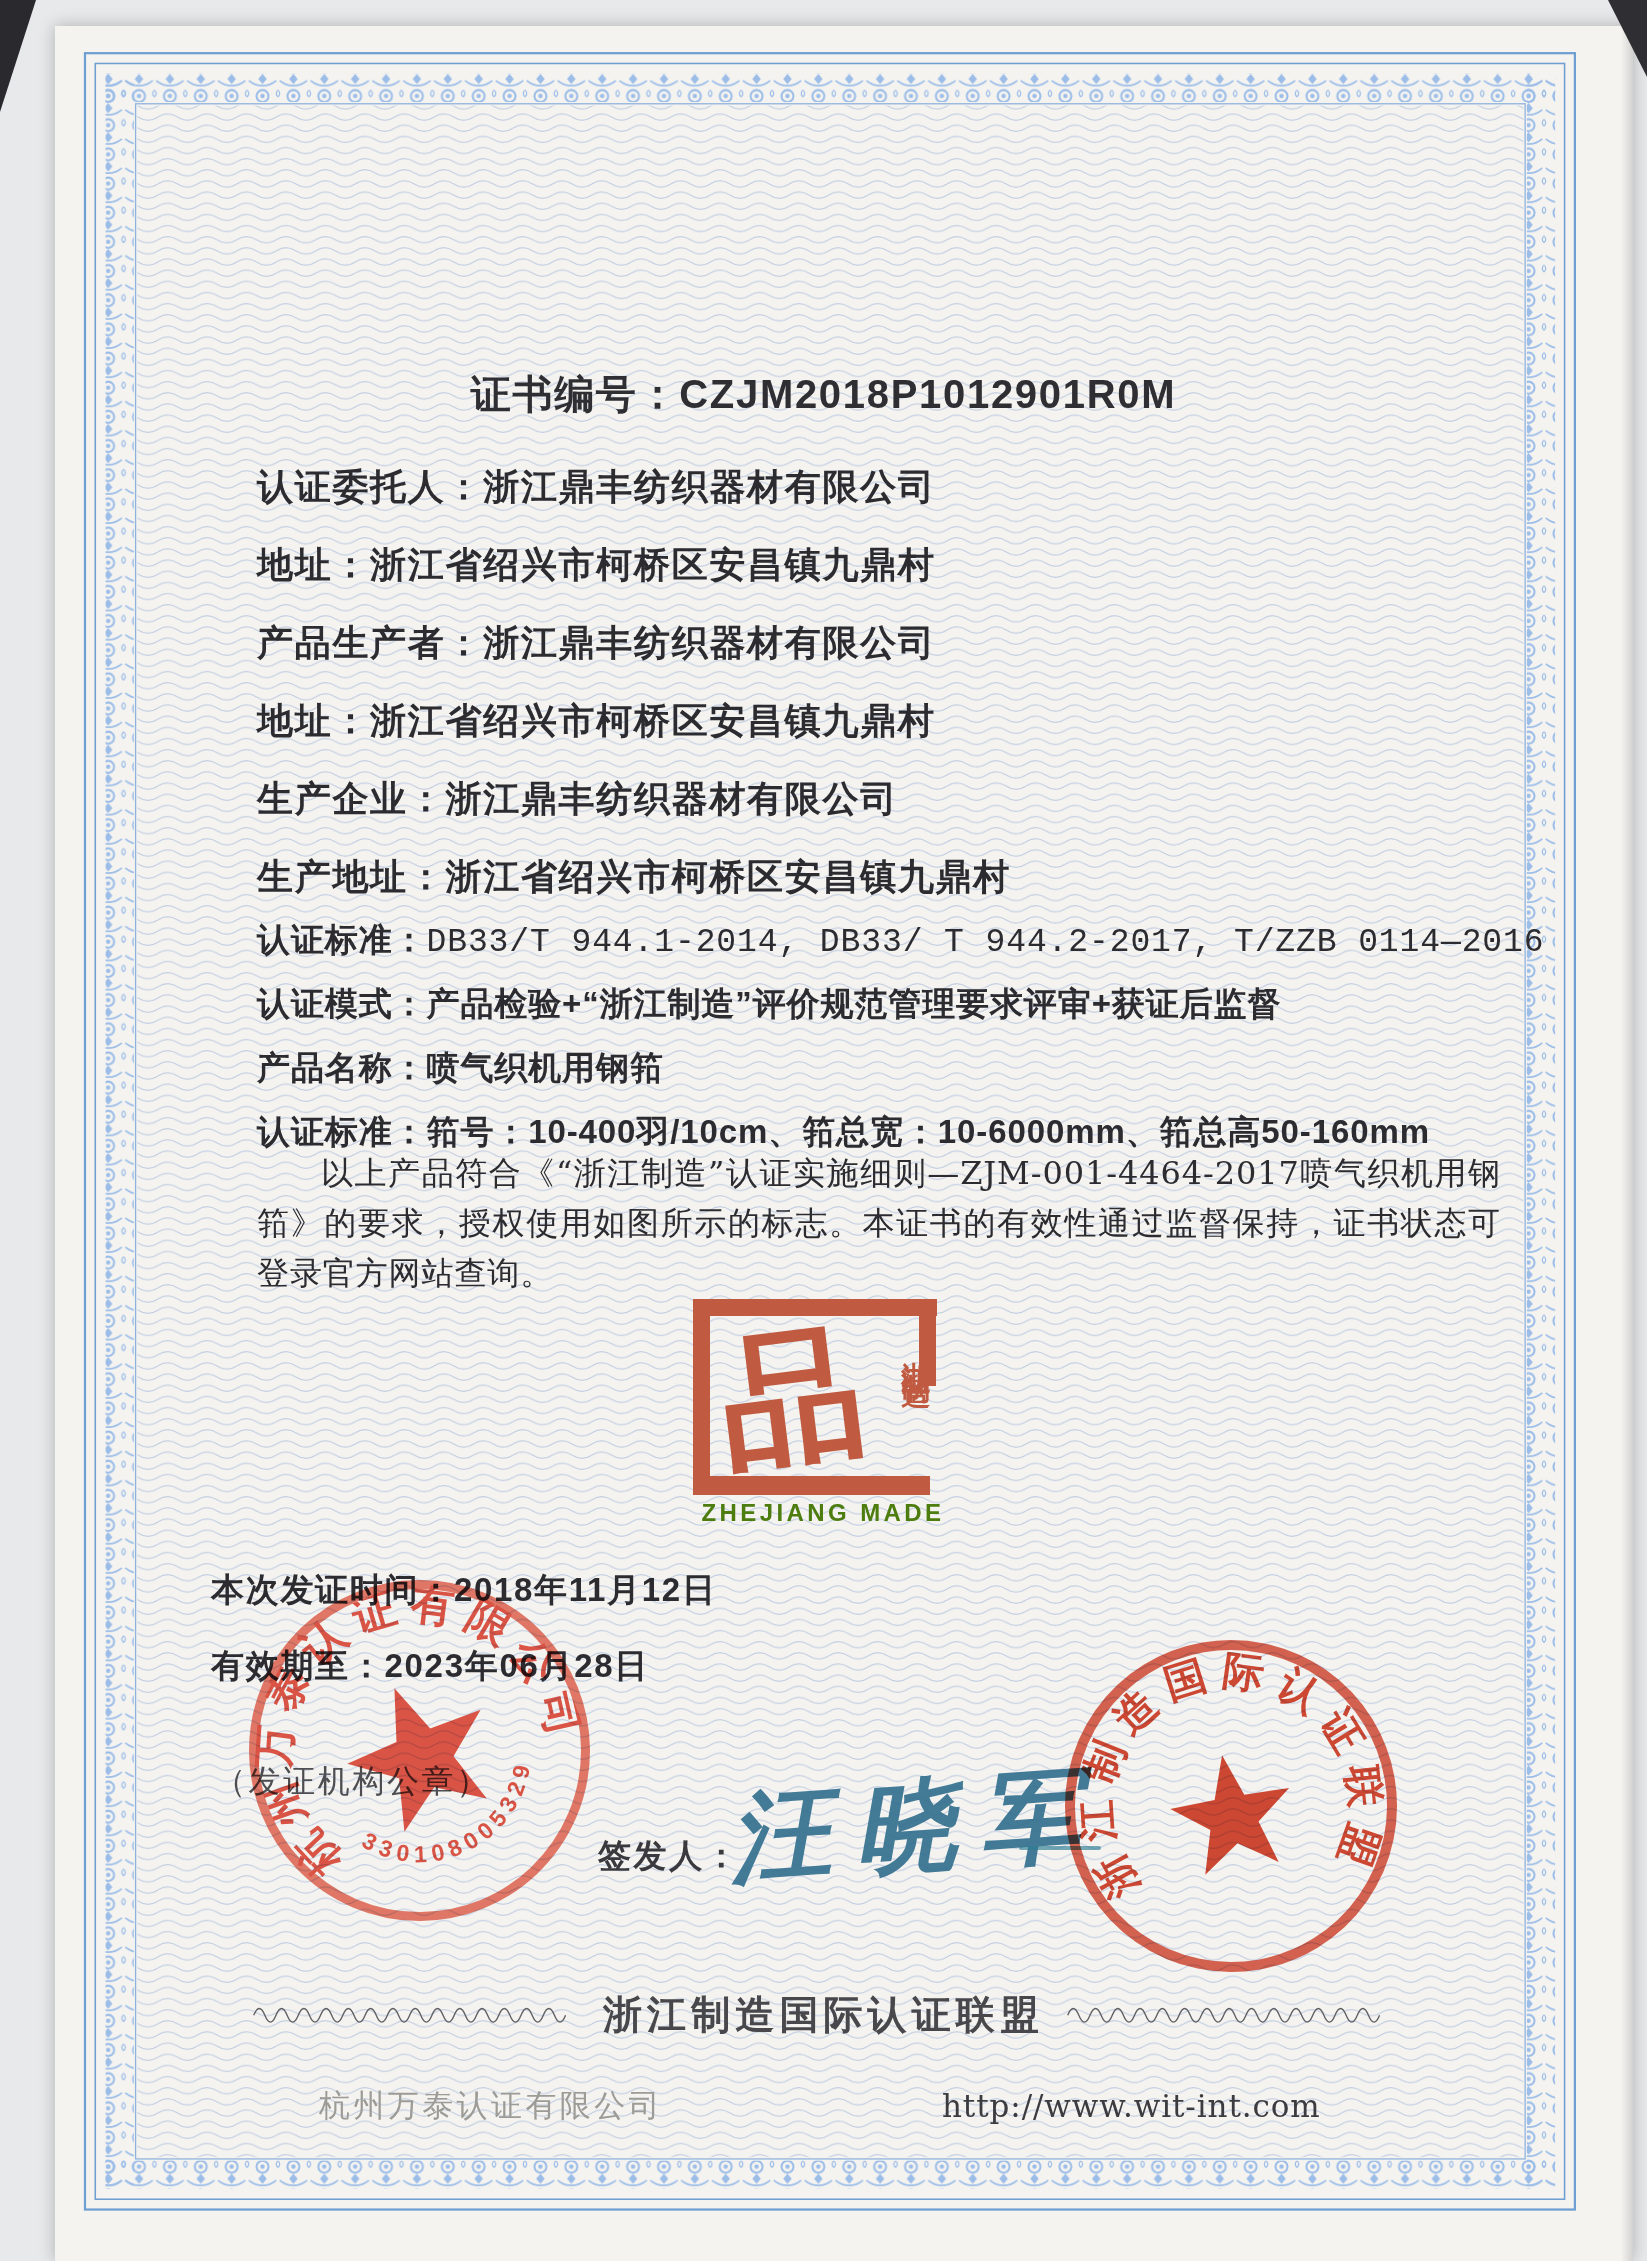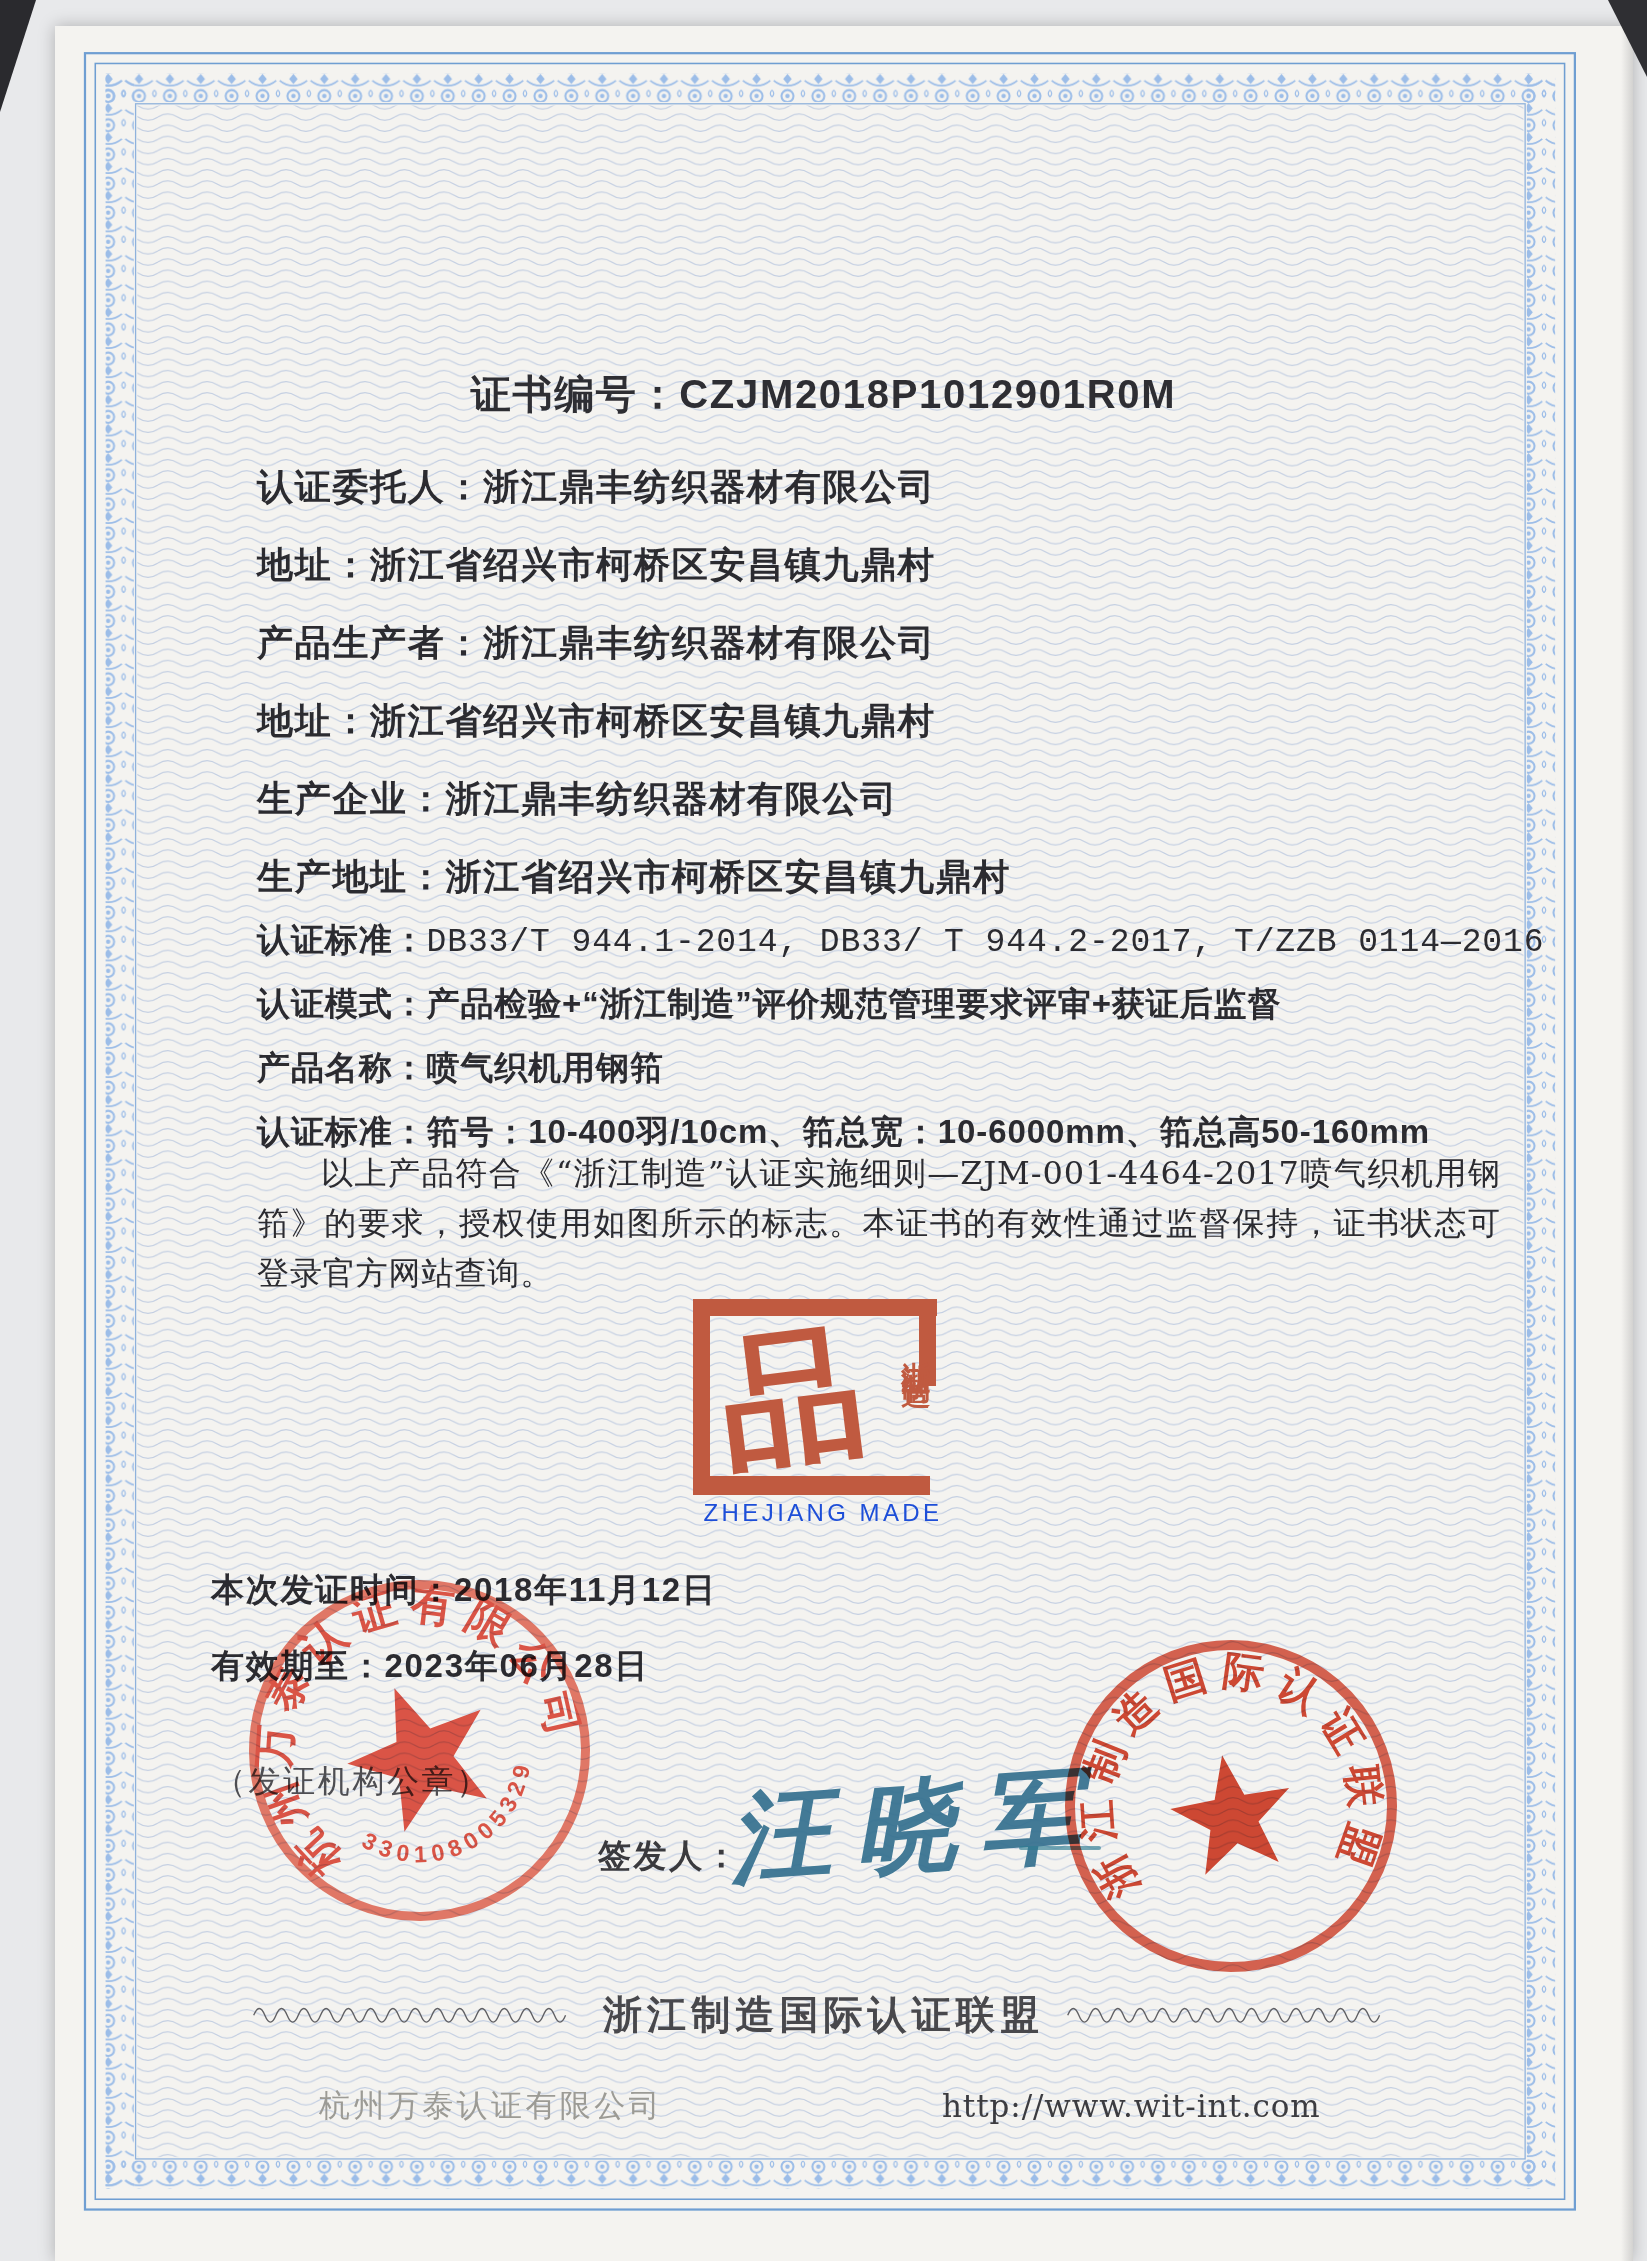--- a/index.html
+++ b/index.html
@@ -32,21 +32,21 @@
          font-size:32px;line-height:50px;color:#2b2b30;text-indent:2em;text-align:justify;
          letter-spacing:0.9px;}
 
   .logo{left:679px;top:1287px;width:271px;height:242px;}
   .logo .bar{position:absolute;background:#c05a40;}
   .logo .mark{position:absolute;left:41px;top:15.4px;font-family:"DejaVu Serif",serif;
          font-size:144px;font-weight:bold;color:#c05a40;transform:rotate(-7deg);}
   .logo .side{position:absolute;right:13.7px;top:51px;writing-mode:vertical-rl;
          text-orientation:upright;font-size:29px;font-weight:700;color:#c05a40;letter-spacing:6px;}
   .logo .caption{position:absolute;left:17px;right:0;bottom:1.7px;text-align:center;
-         font-size:24px;font-weight:400;color:#1d4ed8;letter-spacing:3.4px;}
+         font-size:24px;font-weight:700;color:#4d7c0f;letter-spacing:3.4px;}
 
   .dates-block{left:211px;top:1568px;}
   .date-line{font-size:33px;font-weight:600;color:#2b2b30;letter-spacing:1.7px;margin-bottom:31px;}
   .seal-note{left:214px;top:1760px;font-size:32px;color:#4e4e52;letter-spacing:2.6px;}
   .issuer-label{left:563px;top:1834px;font-size:33px;font-weight:600;color:#3a3a3e;letter-spacing:2.6px;margin-left:35px;}
   .signature{left:729px;top:1760px;font-family:"DejaVu Serif",serif;font-style:italic;
          font-size:101px;font-weight:bold;color:#34708f;letter-spacing:24px;
          transform:rotate(-4deg);opacity:.92;}
   .ink-dash{left:1019px;top:1846px;width:82px;height:4.3px;background:#2e7d92;opacity:.65;border-radius:2.6px;}
 

